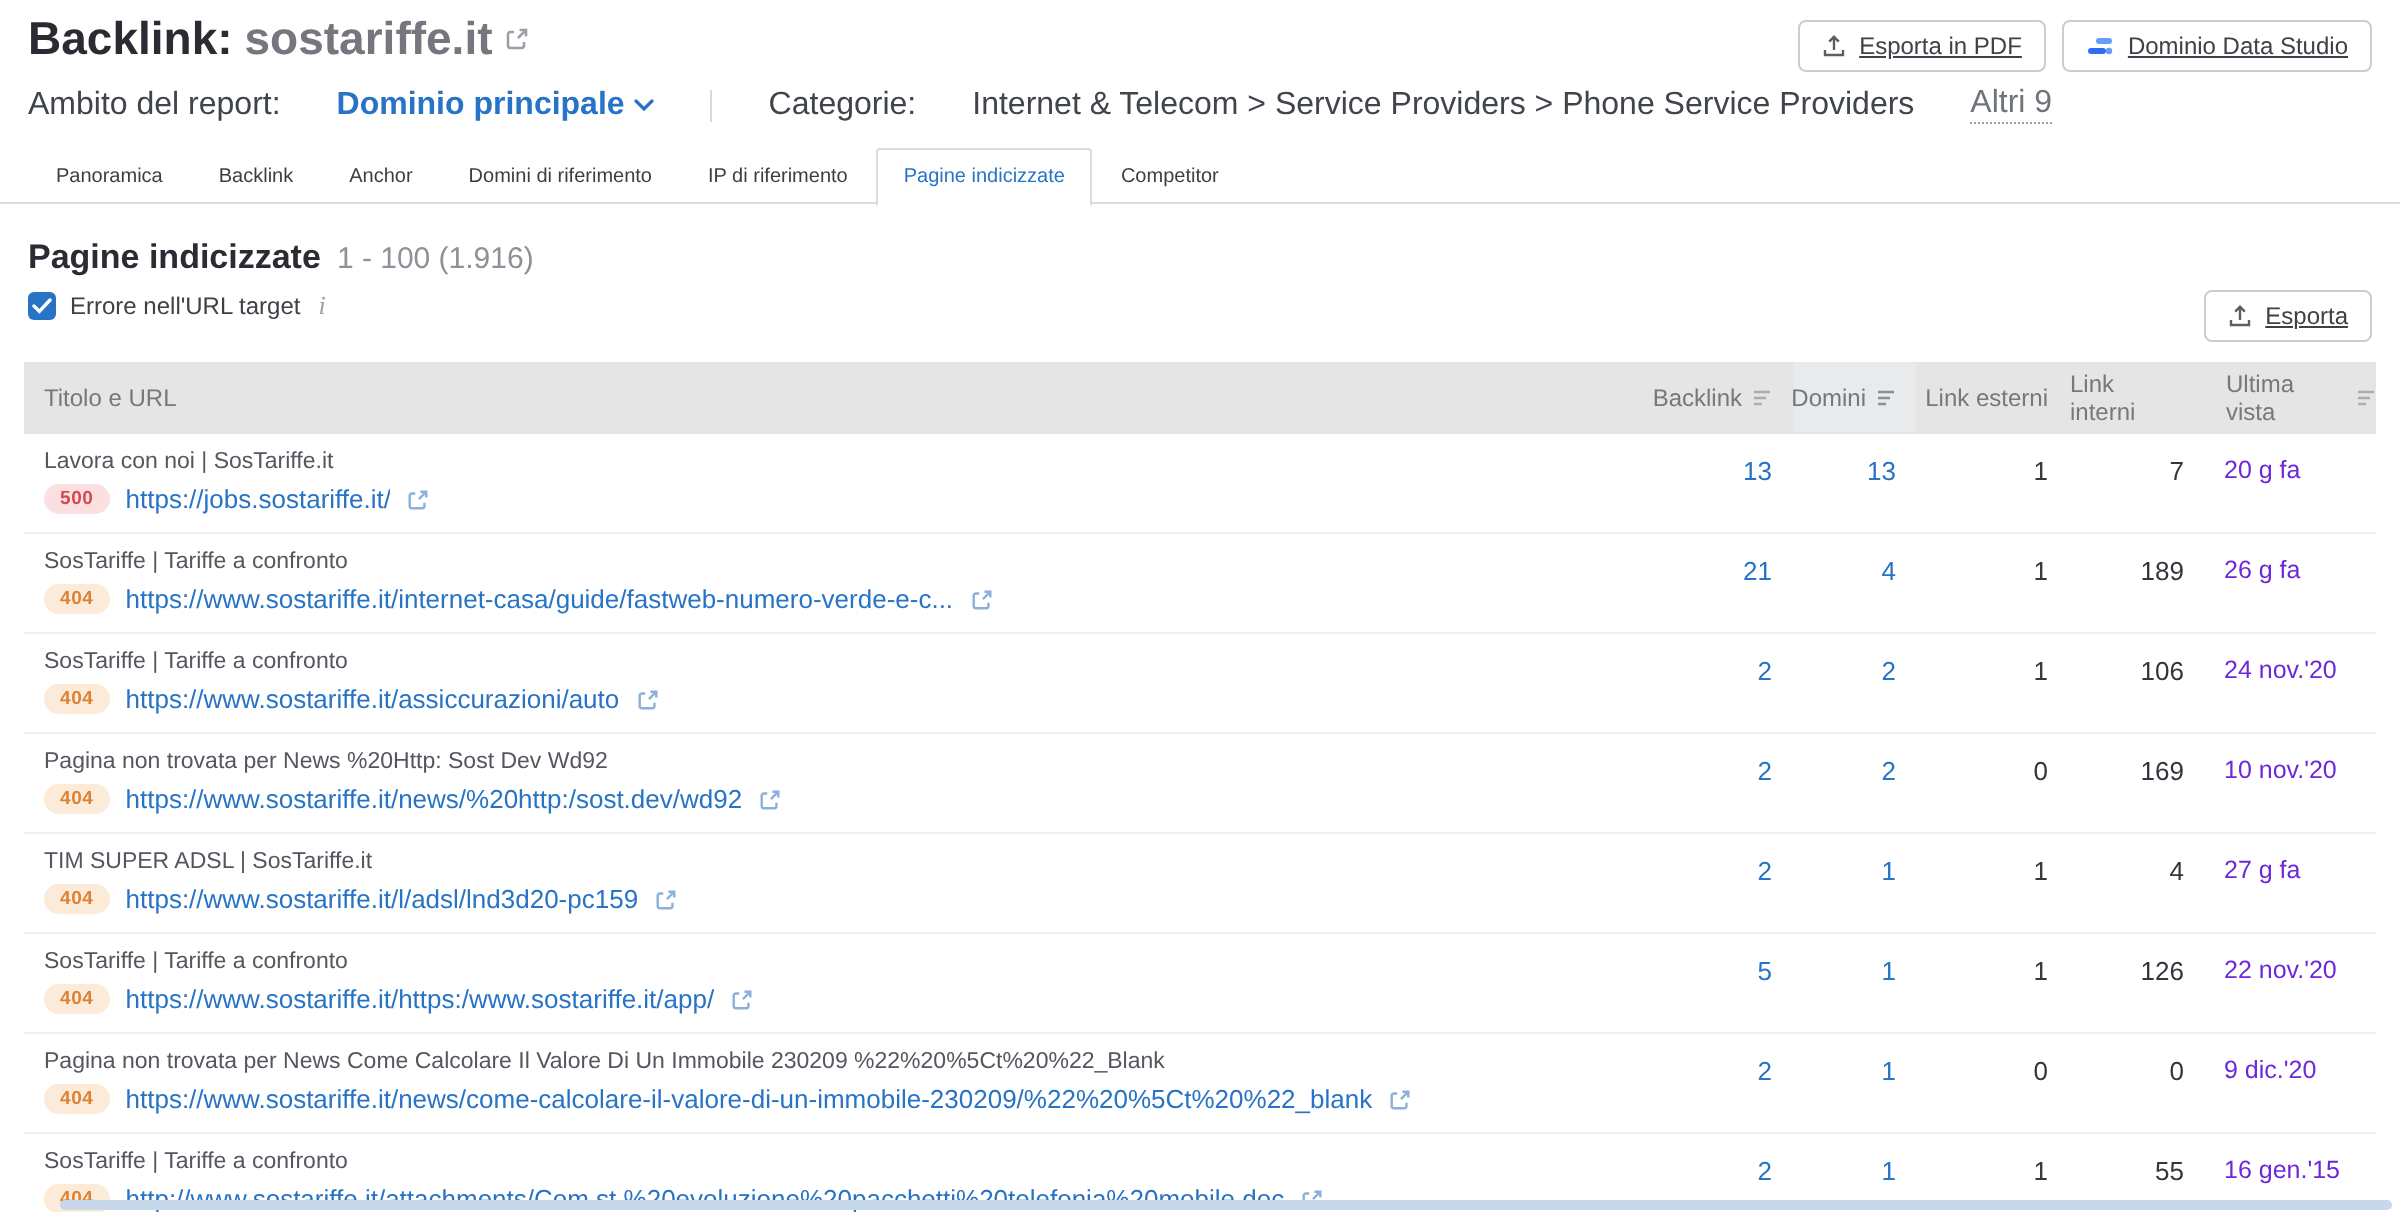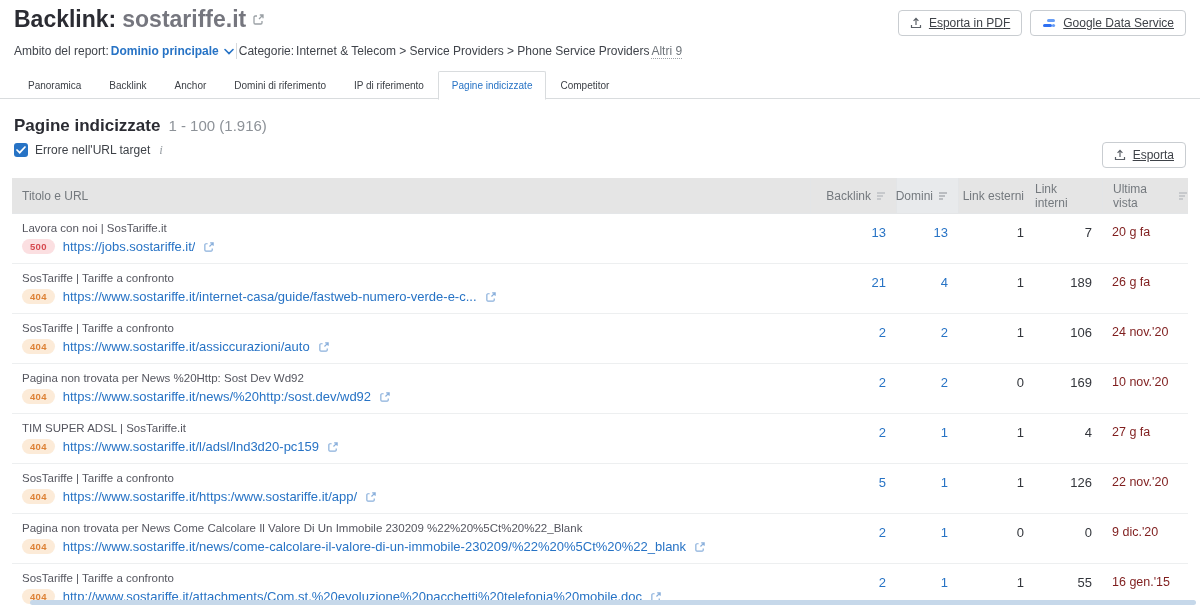--- a/index.html
+++ b/index.html
@@ -16,21 +16,21 @@
   .page-title { font-size:23px; font-weight:bold; color:#2b2c33; margin:0; display:flex; align-items:center; gap:6px; }
   .page-title .domain { color:#75767e; }
   .top-buttons { display:flex; gap:8px; margin-top:4px; }
   .btn {
     display:inline-flex; align-items:center; gap:7px;
     border:1px solid #c9cdd1; background:#fff; border-radius:4px;
     padding:5px 11px; font-size:12px; color:#3e4248; cursor:pointer; white-space:nowrap;text-decoration:underline;
   }
 
   
-  .subheader { display:flex; align-items:center; gap:2px; padding:7px 14px 9px; font-size:12px; color:#40444b; }
+  .subheader { display:flex; align-items:center; gap:28px; padding:7px 14px 9px; font-size:16px; color:#40444b; }
   .scope-value { color:#2773c5; display:inline-flex; align-items:center; gap:5px; cursor:pointer; font-weight:bold; }
   .vdivider { width:1px; height:16px; background:#d7dadd; }
   .altri { color:#6e747a; border-bottom:1px dotted #9aa0a5; cursor:pointer; }
 
   
   .tabs { display:flex; padding:0 14px; border-bottom:1px solid #d9dcde; margin-top:2px; }
   .tab { padding:8px 13px; font-size:10px; color:#3b3f45; cursor:pointer; position:relative; top:1px;
          border:1px solid transparent; margin-bottom:-1px; }
   .tab.active { color:#2773c5; background:#fff; border:1px solid #d9dcde; border-bottom-color:#fff; border-radius:2px 2px 0 0; }
 
@@ -61,21 +61,21 @@
   .row { display:flex; border-bottom:1px solid #edeff0; height:50px; }
   .cell-title { flex:1; padding:8px 0 0 10px; min-width:0; }
   .row-title { font-size:11.5px; color:#55565f; margin-bottom:5px; white-space:nowrap; overflow:hidden; }
   .url-line { display:flex; align-items:center; gap:8px; min-width:0; }
   .badge { font-size:9.5px; padding:2px 8px; border-radius:9px; font-weight:bold; flex:none; letter-spacing:.3px; }
   .badge-500 { background:#fbdfe1; color:#d6494f; }
   .badge-404 { background:#fcebd8; color:#dd8135; }
   .url { color:#2773c5; font-size:13px; white-space:nowrap; overflow:hidden; text-overflow:ellipsis; cursor:pointer; text-decoration:none; }
   .cell.num { text-align:right; padding:11px 10px 0 0; font-size:13px; color:#33363c; }
   .num-link { color:#2773c5; cursor:pointer; }
-  .cell.c-ultima { text-align:left; padding:11px 0 0 10px; color:#7f1d1d; font-size:12.5px; white-space:nowrap; }
+  .cell.c-ultima { text-align:left; padding:11px 0 0 10px; color:#6d28d9; font-size:12.5px; white-space:nowrap; }
 
   .hscrollbar { position:absolute; bottom:1px; left:30px; right:4px; height:5px; background:#c6d8ea; border-radius:3px; }
 
   svg { display:block; }
 </style>
 </head>
 <body>
 
 <div class="topbar">
   <h1 class="page-title">
@@ -99,21 +99,21 @@
       <span>Esporta in PDF</span>
     </button>
     <button class="btn">
       <span>
         <svg width="14" height="14" viewBox="0 0 14 14">
             <rect x="1" y="8" width="9" height="3" rx="1.5" fill="#2e6ff2"></rect>
             <rect x="5" y="3" width="8" height="3" rx="1.5" fill="#669df6"></rect>
             <circle cx="11.5" cy="9.5" r="1.6" fill="#669df6"></circle>
           </svg>
       </span>
-      <span>Google Data Service</span>
+      <span>Dominio Data Studio</span>
     </button>
   </div>
 </div>
 
 <div class="subheader">
   <span>Ambito del report:</span>
   <span class="scope-value">
     <span>Dominio principale</span>
     <span>
       <svg width="10" height="7" viewBox="0 0 10 7">

